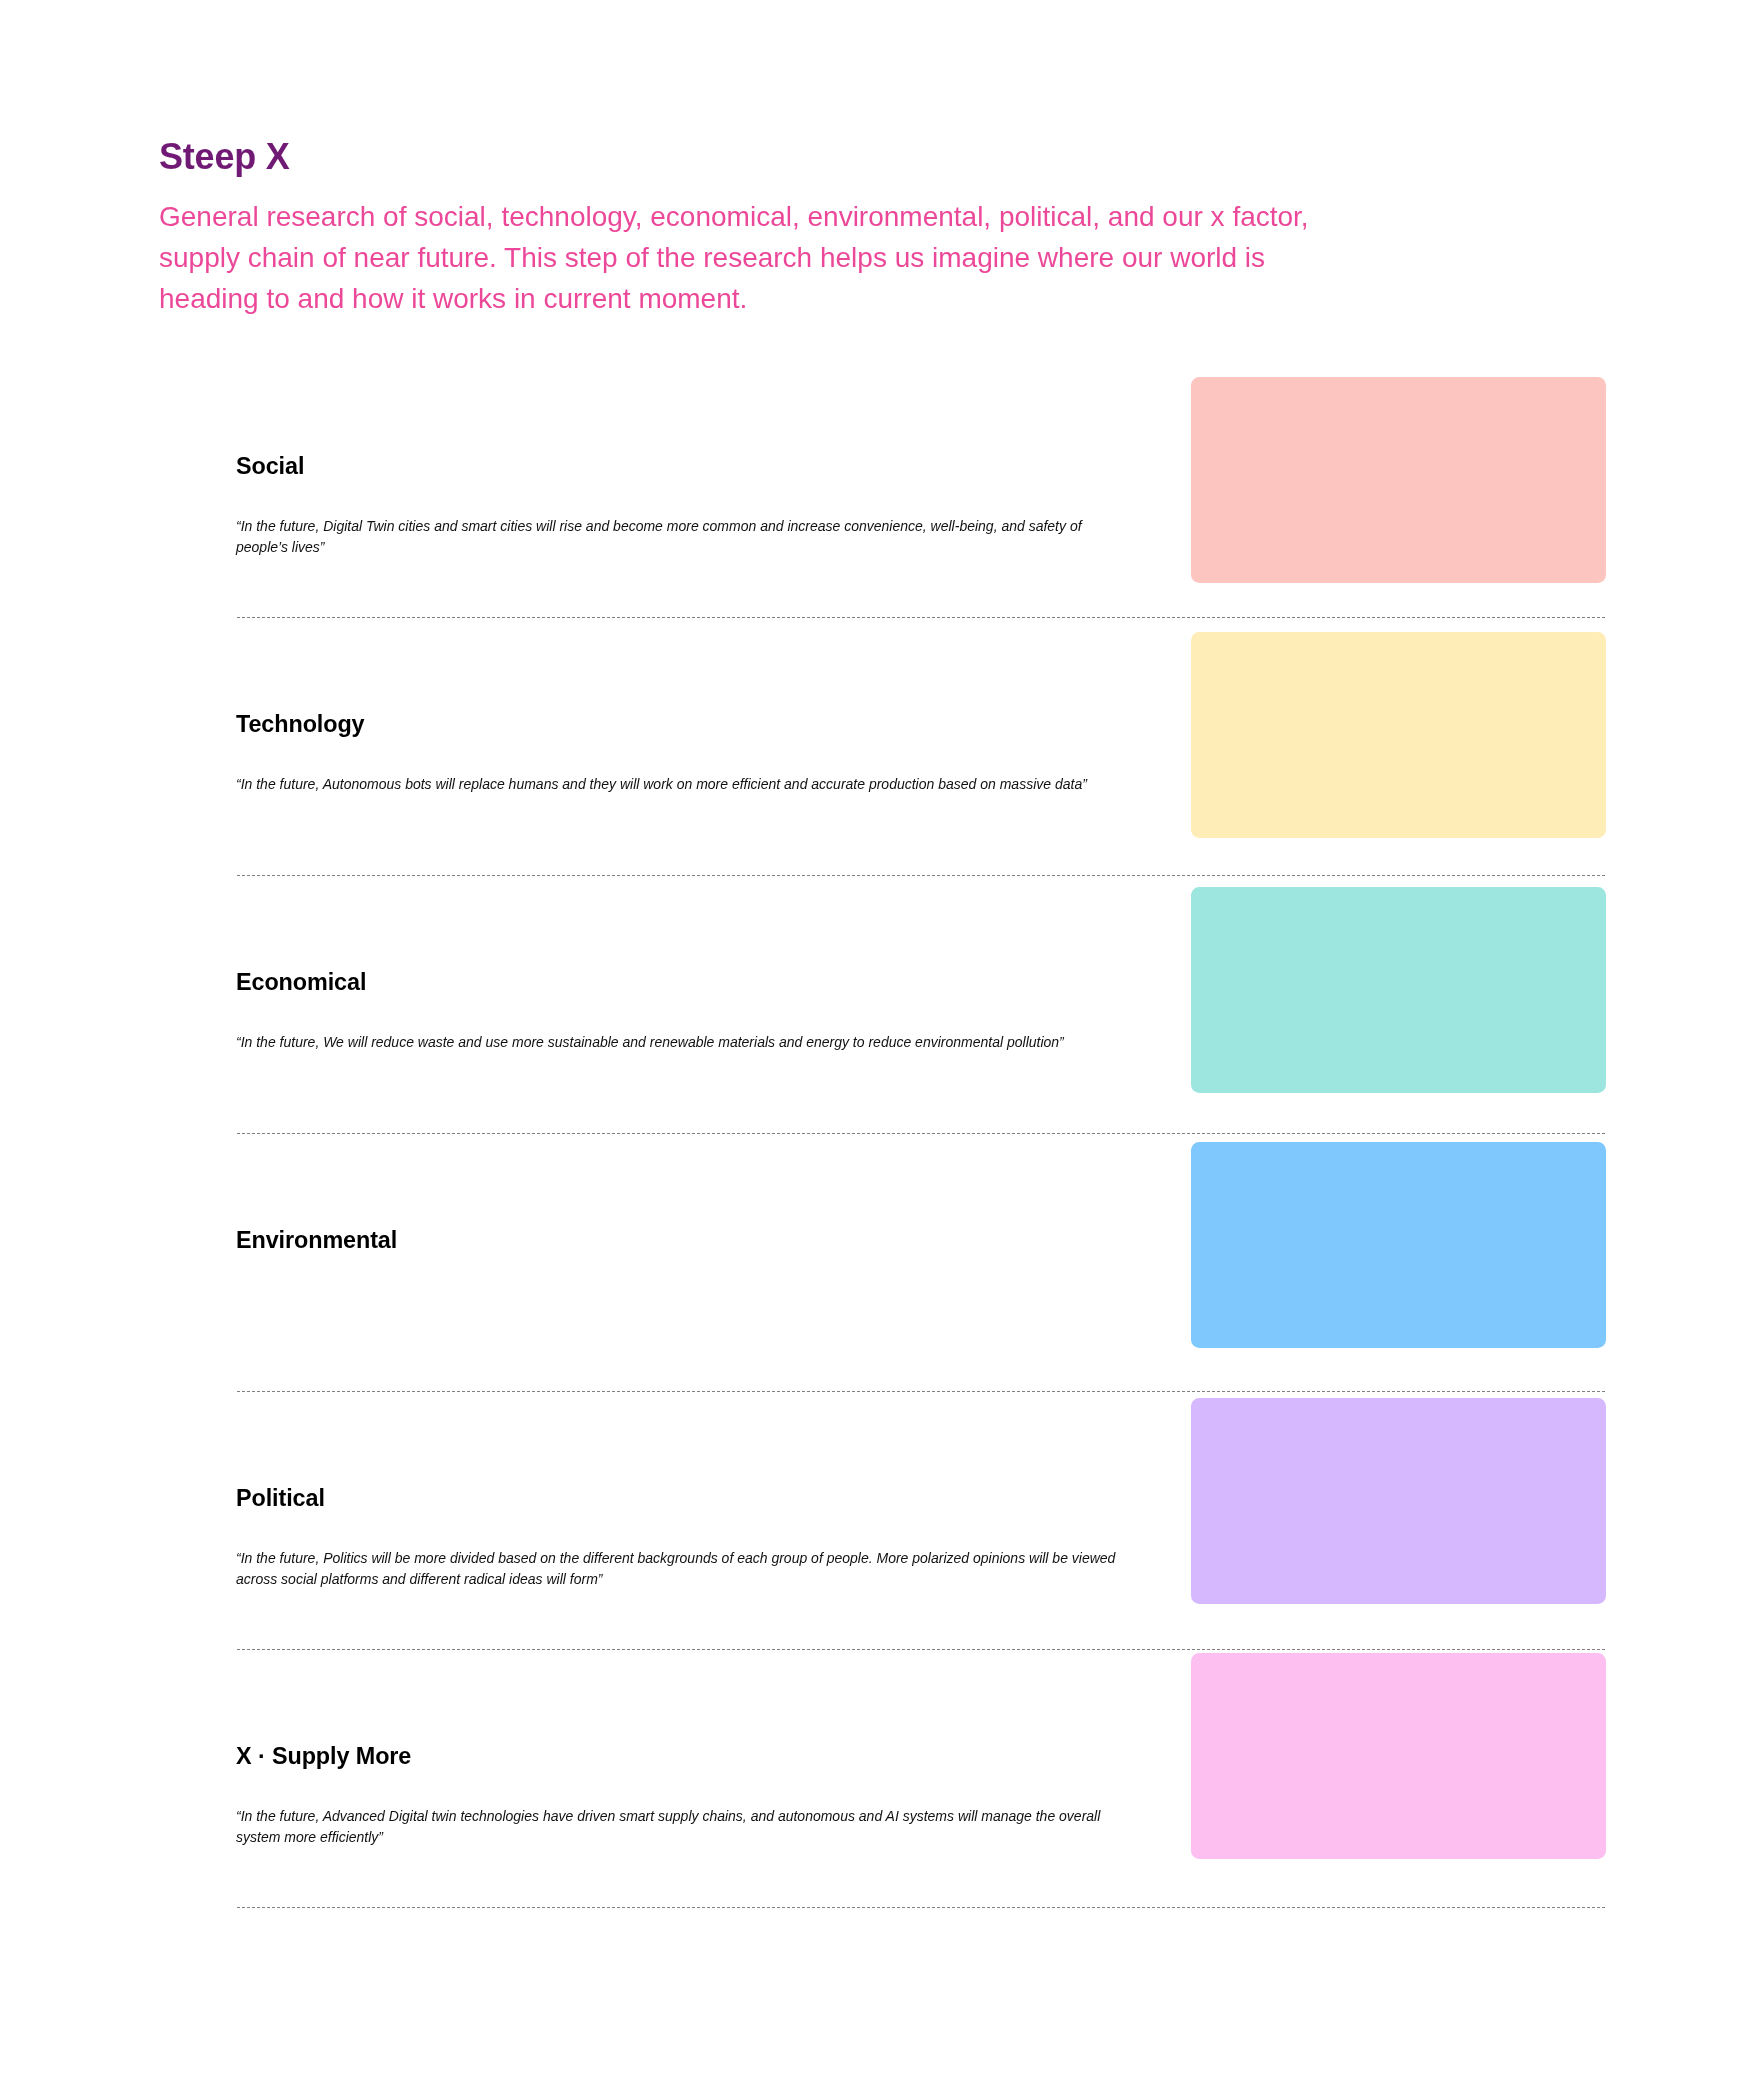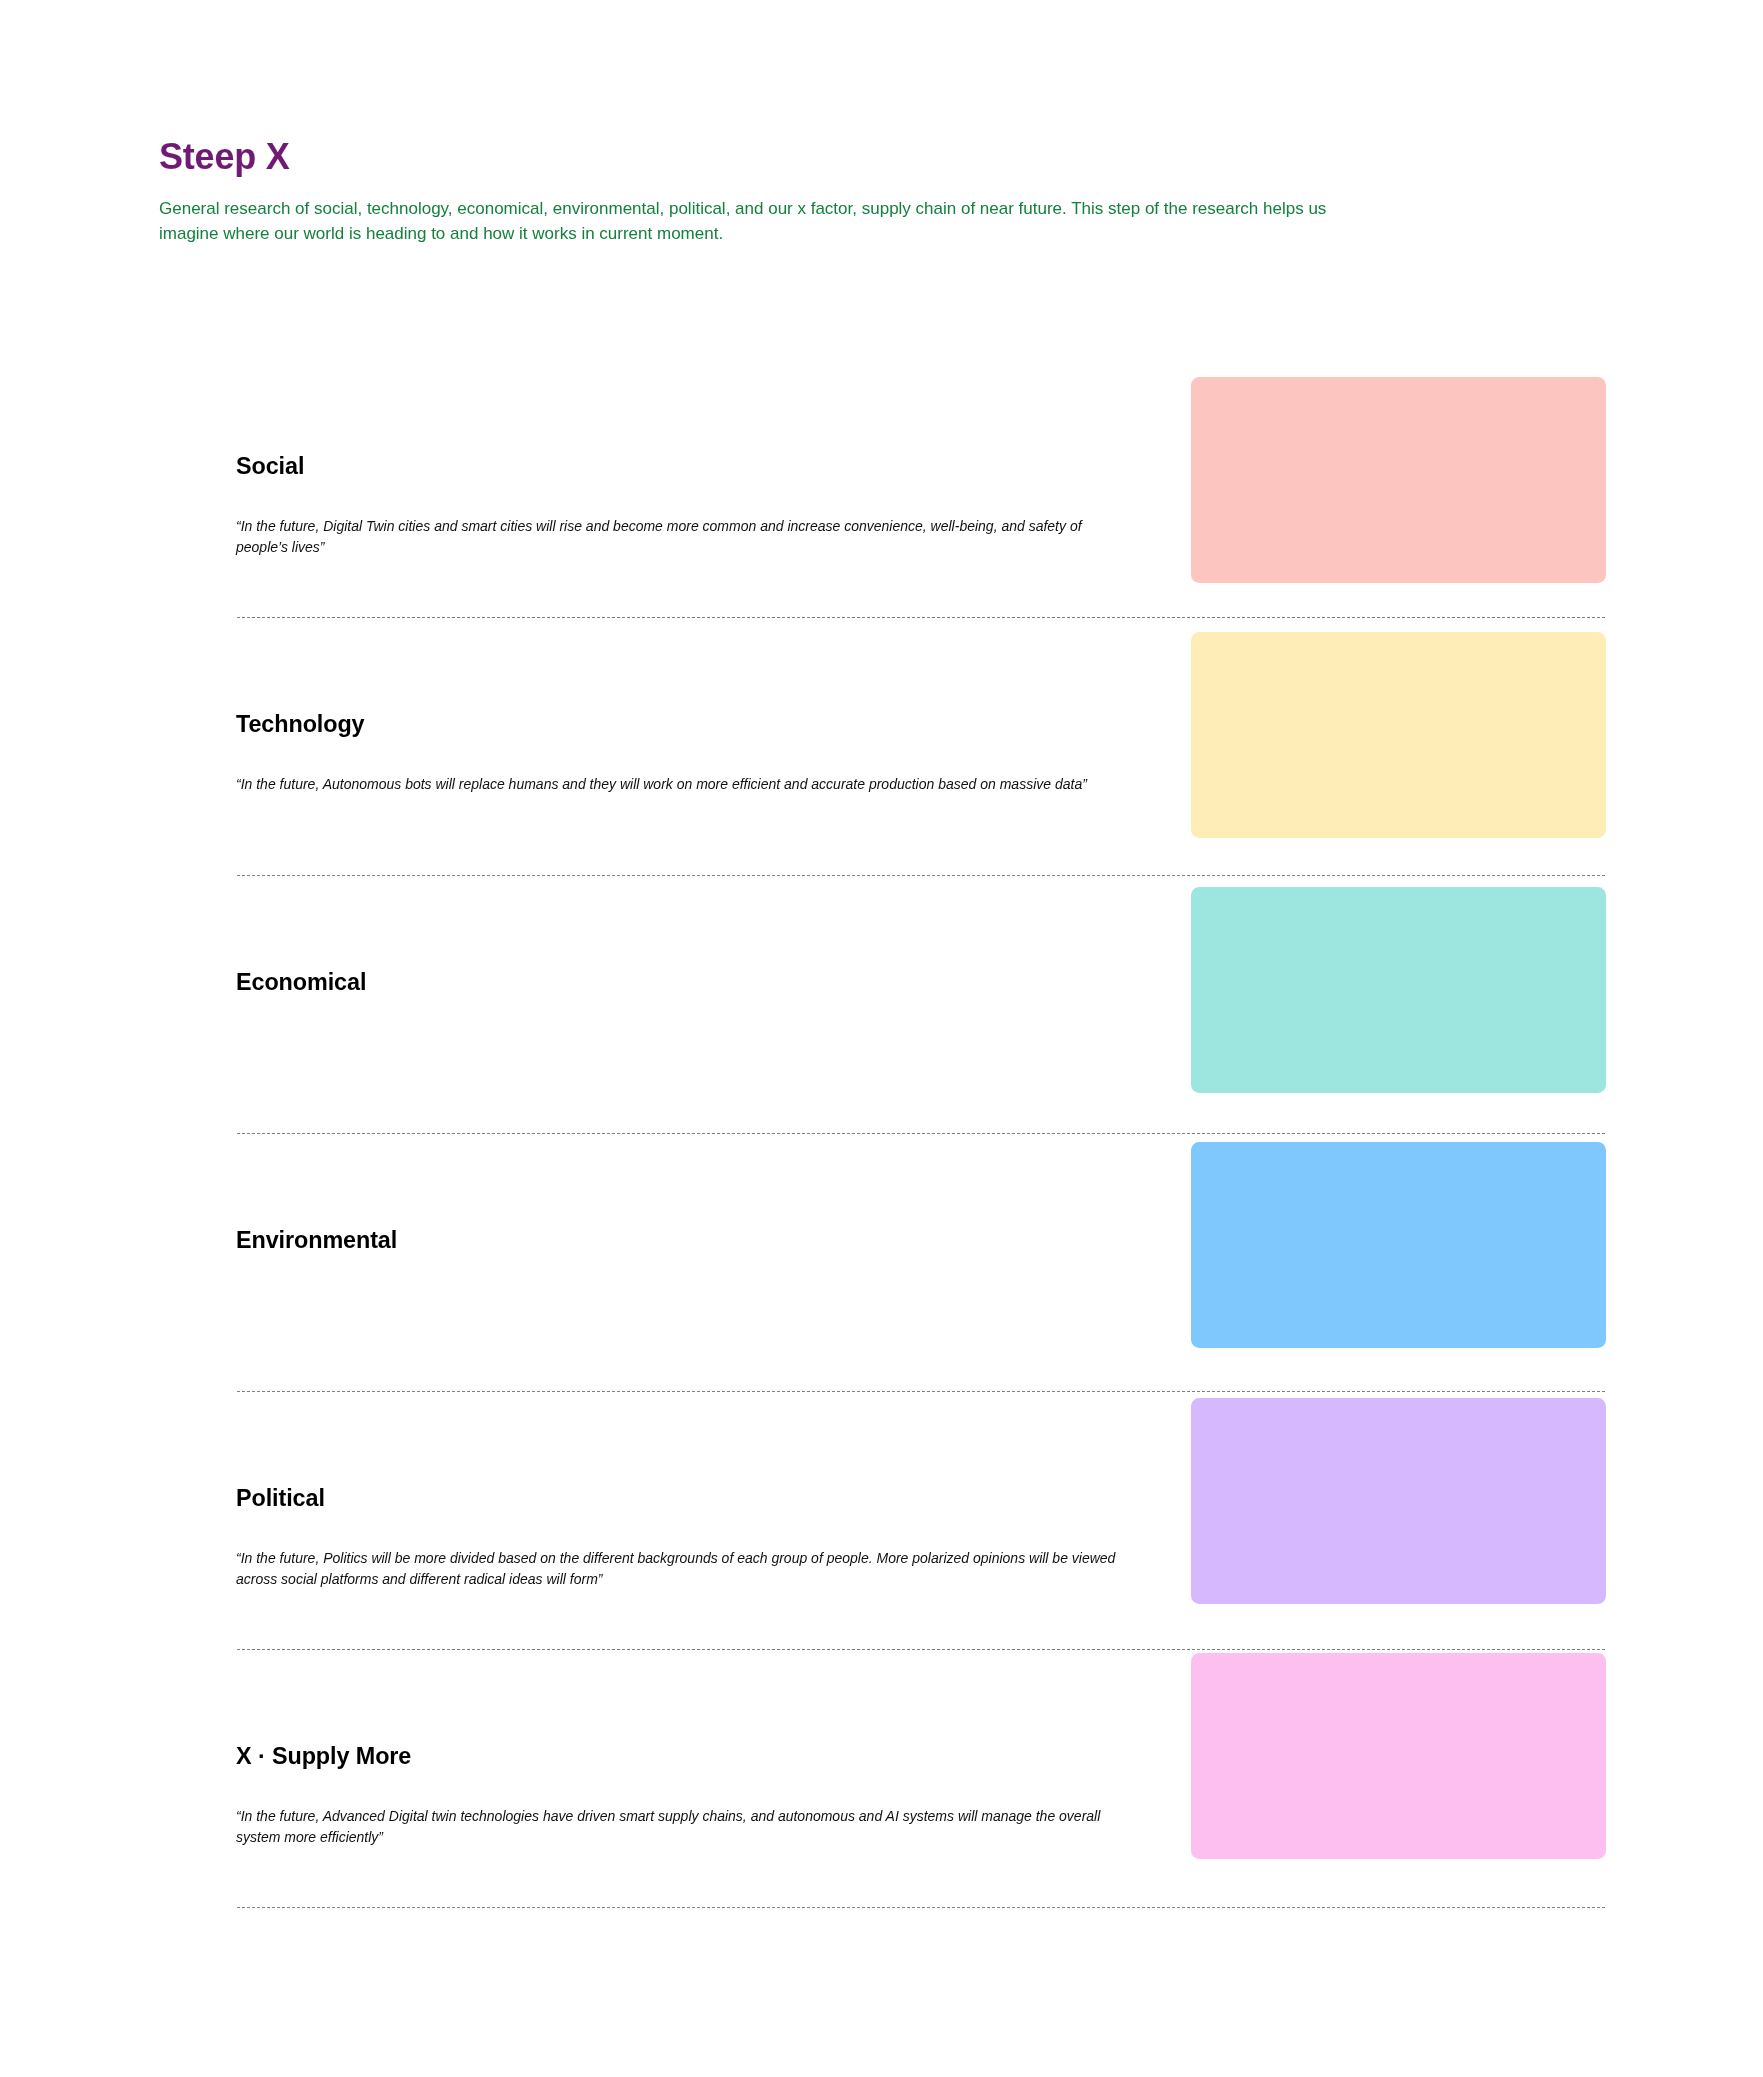--- a/index.html
+++ b/index.html
@@ -34,25 +34,25 @@
   }
   .page-title {
     font-size: 36px;
     font-weight: 700;
     letter-spacing: -0.2px;
     line-height: 1.15;
     margin: 0 0 20px 0;
     color: #701a75;
   }
   .page-desc {
-    font-size: 17px;
+    font-size: 28px;
     font-weight: 400;
     line-height: 1.45;
     margin: 0;
-    color: #15803d;
+    color: #ec4899;
     max-width: 1171px;
   }
 
   
   .sections {
     position: absolute;
     left: 17px;
     top: 361px;
     width: 1763px;
   }
@@ -146,20 +146,21 @@
         <h2 class="section-heading">Technology</h2>
         <p class="section-quote">“In the future, Autonomous bots will replace humans and they will work on more efficient and accurate production based on massive data”</p>
       </div>
       <div class="swatch swatch-1" style="background-color: rgb(255, 237, 184);"></div>
       <div class="divider" style="border-top-color: rgb(128, 128, 128);"></div>
     </div>
 
     <div class="section-row">
       <div class="section-text">
         <h2 class="section-heading">Economical</h2>
+        <p class="section-quote">“In the future, We will reduce waste and use more sustainable and renewable materials and energy to reduce environmental pollution”</p>
       </div>
       <div class="swatch swatch-2" style="background-color: rgb(157, 229, 223);"></div>
       <div class="divider" style="border-top-color: rgb(128, 128, 128);"></div>
     </div>
 
     <div class="section-row">
       <div class="section-text">
         <h2 class="section-heading">Environmental</h2>
       </div>
       <div class="swatch swatch-3" style="background-color: rgb(126, 200, 254);"></div>

